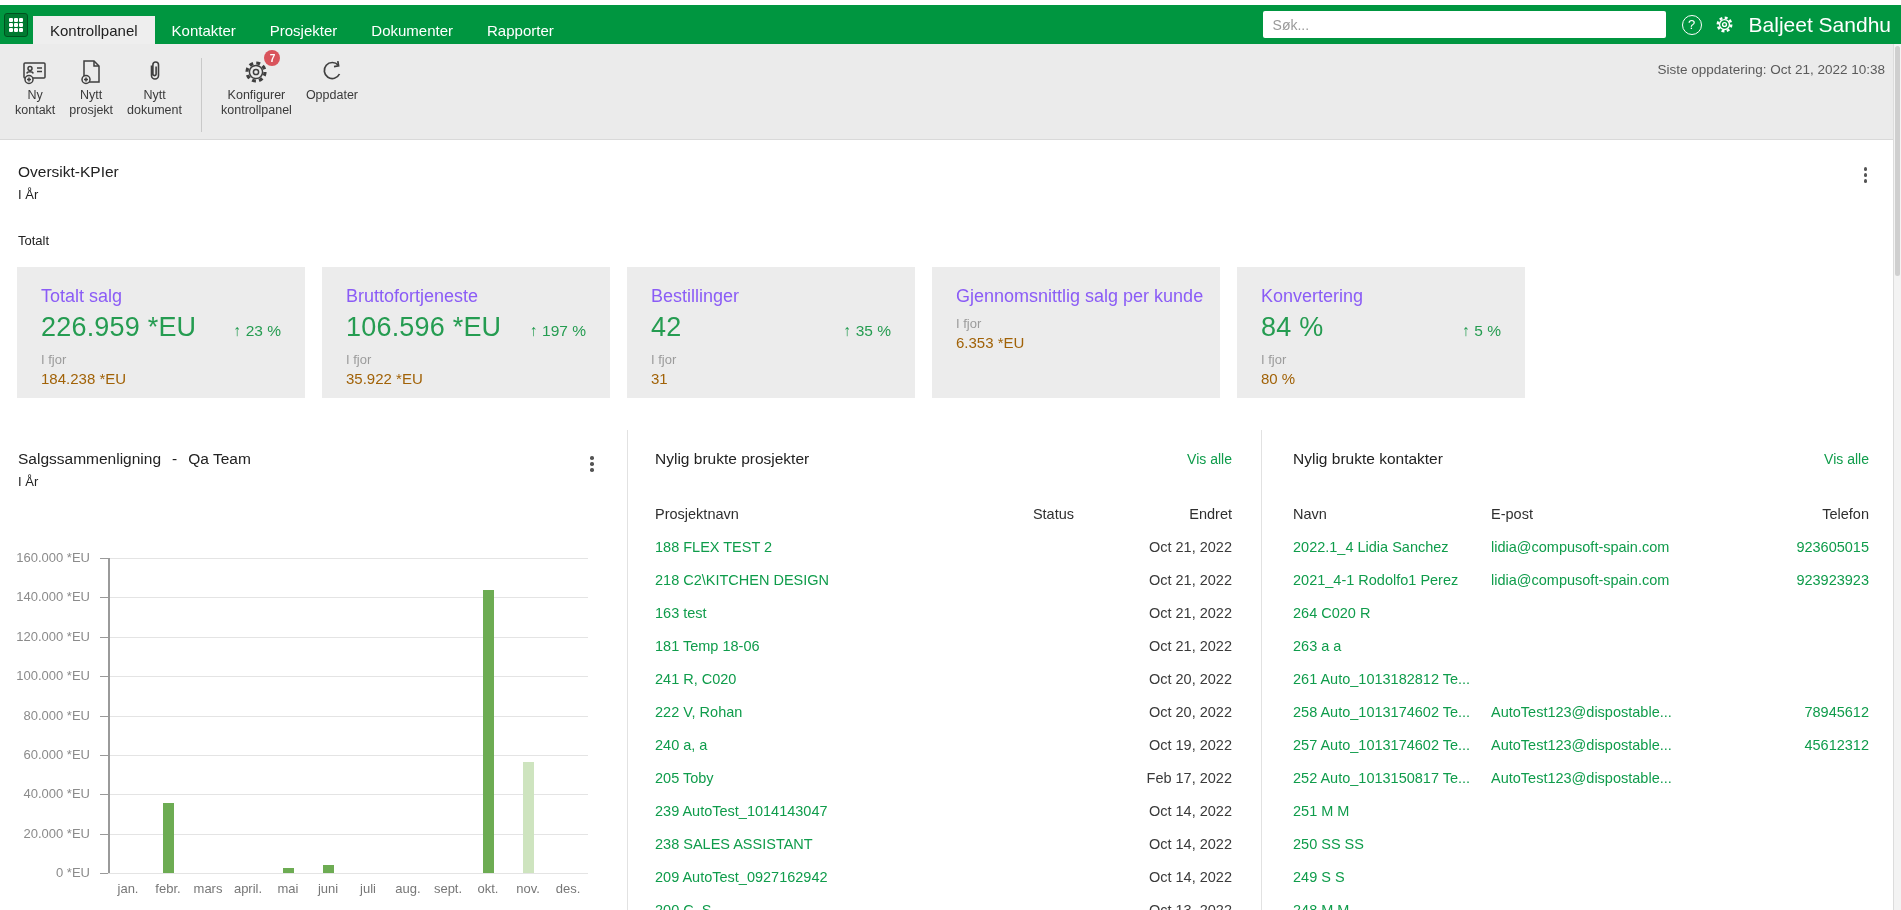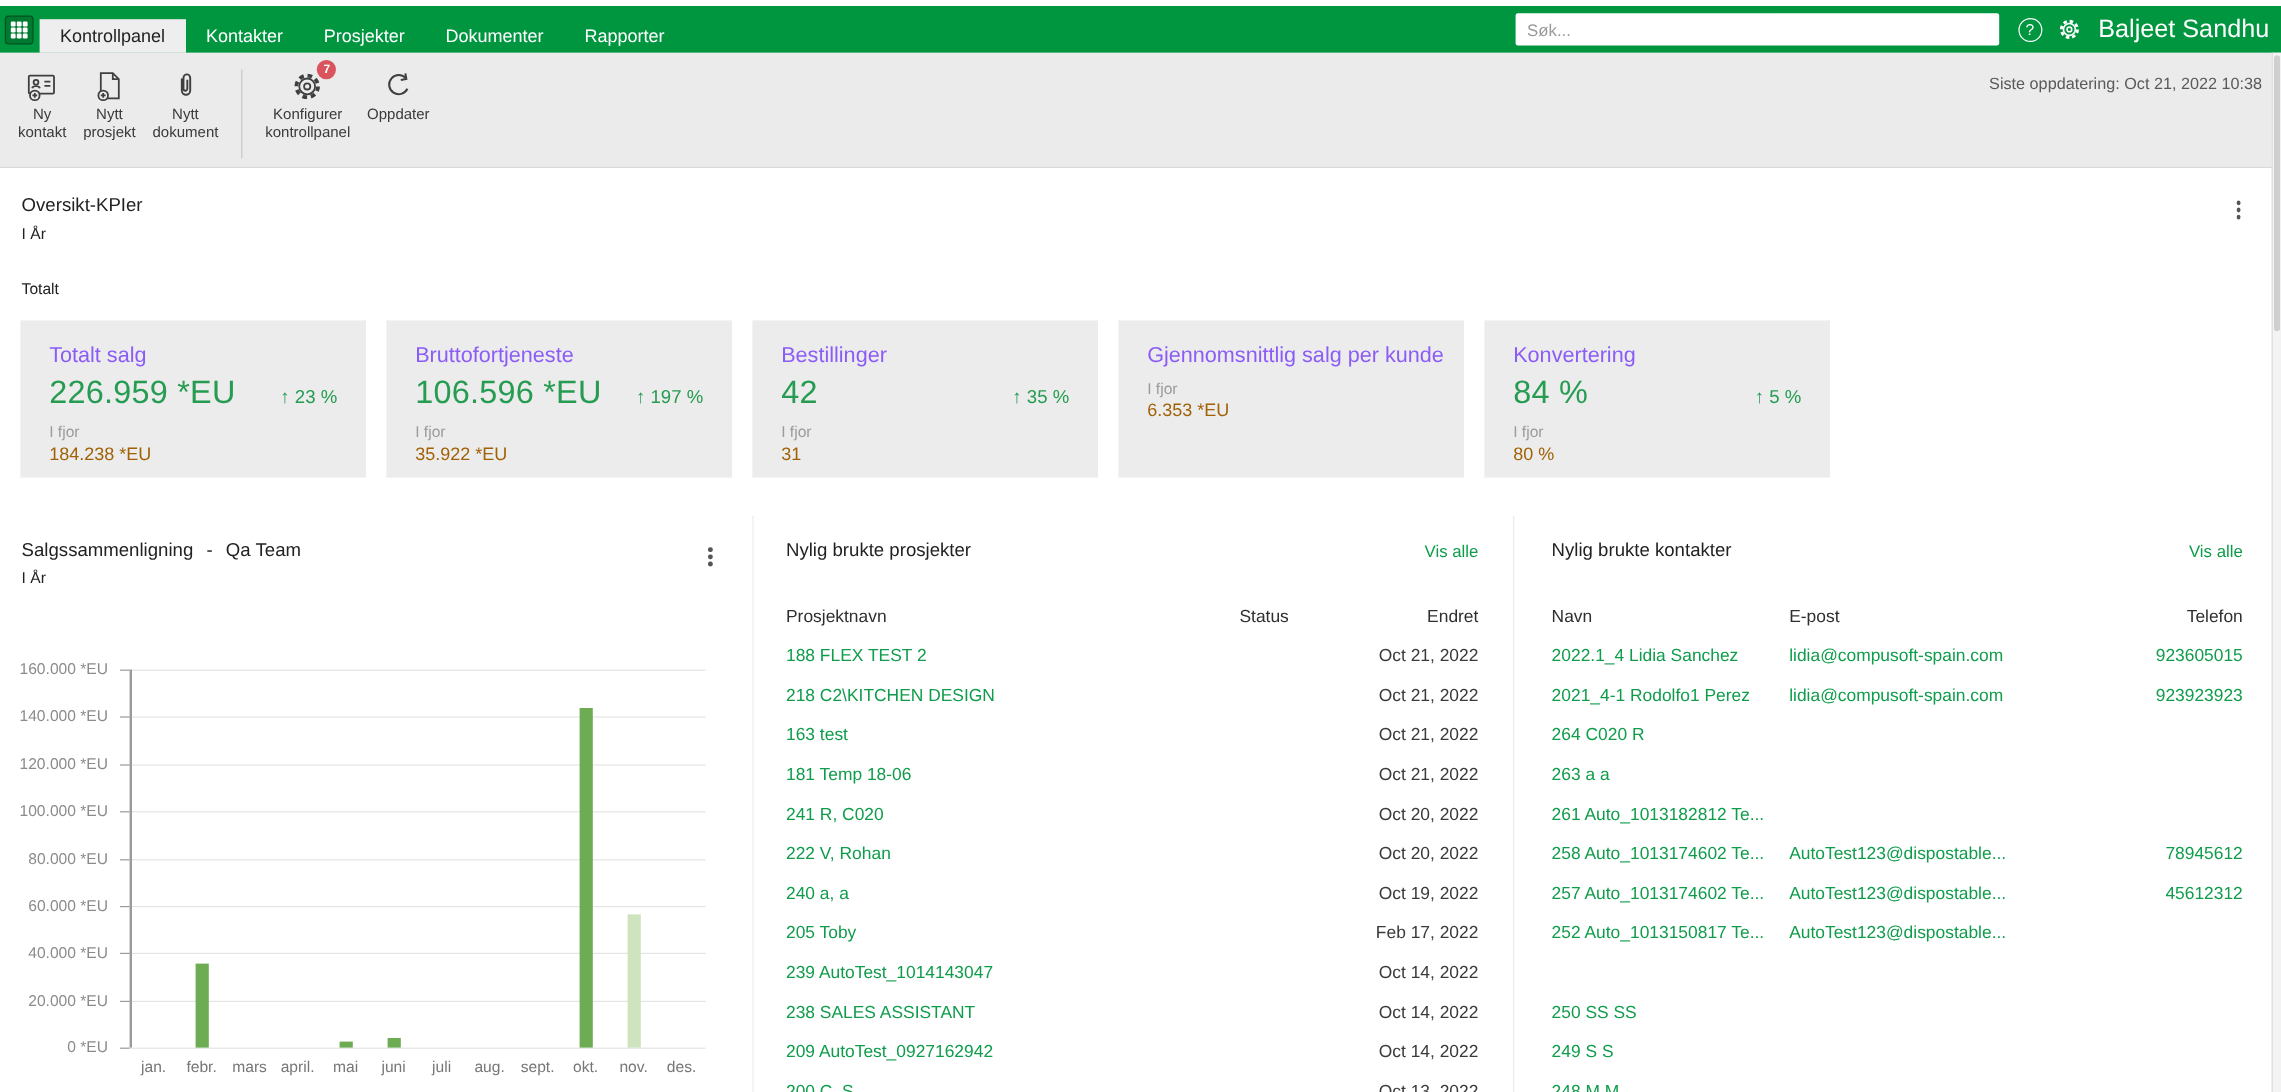--- a/index.html
+++ b/index.html
@@ -432,20 +432,25 @@
         <div class="trow" style="top: 305px;">
           <span class="c-name link">257 Auto_1013174602 Te...</span>
           <span class="c-email link">AutoTest123@dispostable...</span>
           <span class="c-phone link">45612312</span>
         </div>
         <div class="trow" style="top: 338px;">
           <span class="c-name link">252 Auto_1013150817 Te...</span>
           <span class="c-email link">AutoTest123@dispostable...</span>
           <span class="c-phone link"></span>
         </div>
+        <div class="trow" style="top: 371px;">
+          <span class="c-name link">251 M M</span>
+          <span class="c-email link"></span>
+          <span class="c-phone link"></span>
+        </div>
         <div class="trow" style="top: 404px;">
           <span class="c-name link">250 SS SS</span>
           <span class="c-email link"></span>
           <span class="c-phone link"></span>
         </div>
         <div class="trow" style="top: 437px;">
           <span class="c-name link">249 S S</span>
           <span class="c-email link"></span>
           <span class="c-phone link"></span>
         </div>

